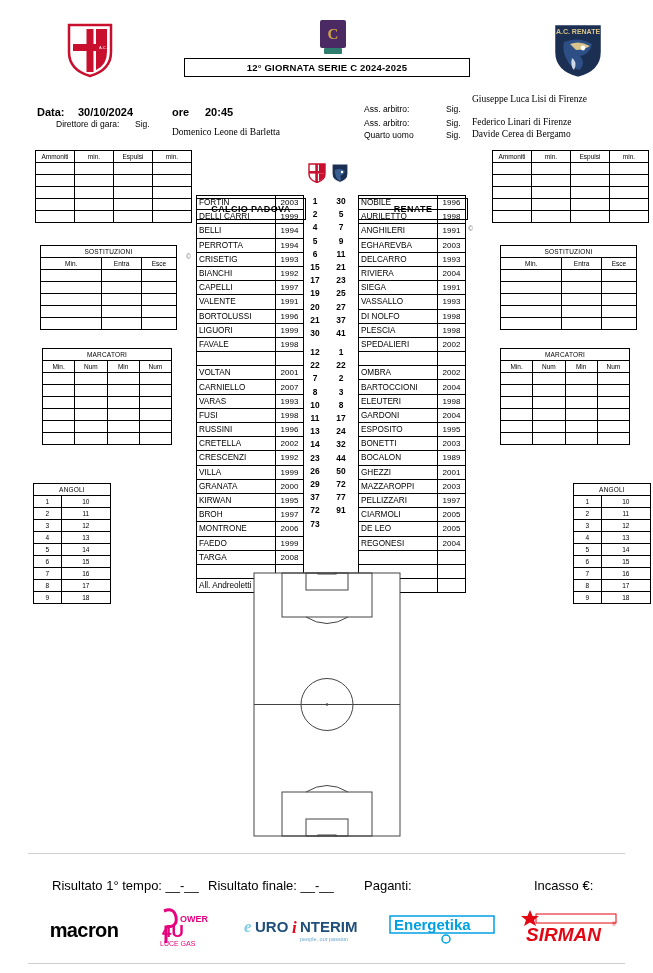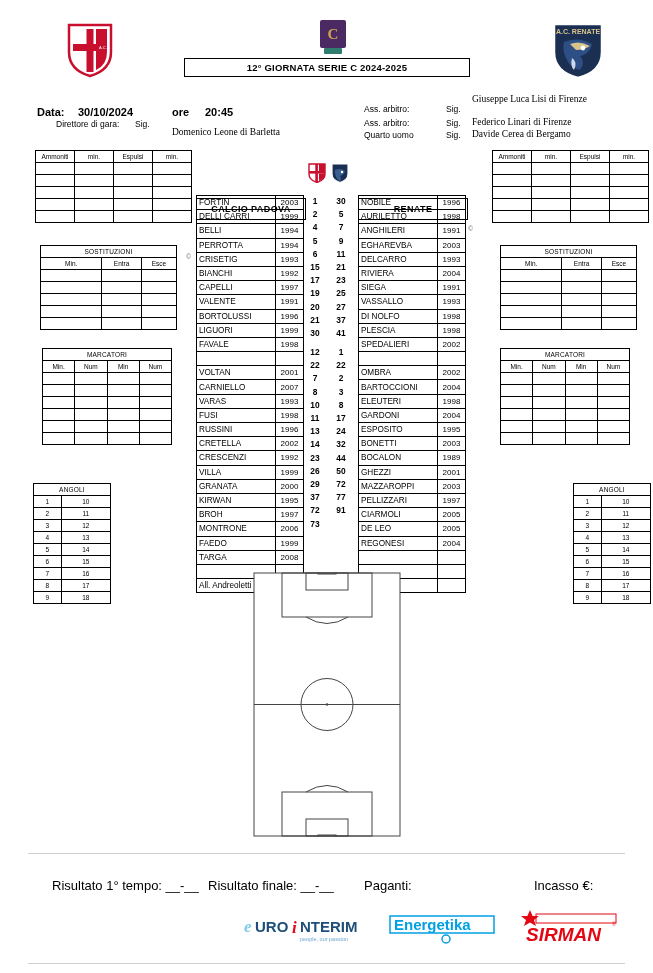--- a/index.html
+++ b/index.html
@@ -816,20 +816,31 @@
       <path d="M53 220 Q74 207 95 220" fill="none" stroke="#444" stroke-width="1"></path>
     </svg>
   </div>
 
   <div class="abs" id="hr-top"></div>
   <div class="abs foot-lbl" style="left:52px;top:878px;">Risultato 1° tempo:  __-__</div>
   <div class="abs foot-lbl" style="left:208px;top:878px;">Risultato finale:  __-__</div>
   <div class="abs foot-lbl" style="left:364px;top:878px;">Paganti:</div>
   <div class="abs foot-lbl" style="left:534px;top:878px;">Incasso €:</div>
 
+  <div class="sponsor" style="left:36px;top:915px;width:96px;height:30px;">
+    <span style="font-size:20px;font-weight:bold;letter-spacing:-.6px;color:#000;">macr<span style="display:inline-block;position:relative;">o</span>n</span>
+  </div>
+  <div class="sponsor" style="left:150px;top:905px;width:78px;height:44px;">
+    <svg width="78" height="44" viewBox="0 0 78 44">
+      <path d="M14 6 Q24 2 26 12 Q28 22 16 22 L16 38" fill="none" stroke="#e6007e" stroke-width="3"></path>
+      <text x="30" y="17" font-size="9" fill="#e6007e" font-weight="bold" font-family="Liberation Sans, sans-serif">OWER</text>
+      <text x="12" y="32" font-size="17" fill="#e6007e" font-weight="bold" font-family="Liberation Sans, sans-serif">4U</text>
+      <text x="10" y="41" font-size="7" fill="#e6007e" font-family="Liberation Sans, sans-serif">LUCE GAS</text>
+    </svg>
+  </div>
   <div class="sponsor" style="left:244px;top:912px;width:128px;height:34px;">
     <svg width="128" height="34" viewBox="0 0 128 34">
       <text x="0" y="20" font-size="17" fill="#7fcbe8" font-weight="bold" font-style="italic" font-family="Liberation Serif, serif">e</text>
       <text x="11" y="20" font-size="15" fill="#1e4e79" font-weight="bold" font-family="Liberation Sans, sans-serif">URO</text>
       <text x="48" y="21" font-size="17" fill="#e30613" font-weight="bold" font-style="italic" font-family="Liberation Serif, serif">i</text>
       <text x="56" y="20" font-size="15" fill="#1e4e79" font-weight="bold" font-family="Liberation Sans, sans-serif">NTERIM</text>
       <text x="56" y="29" font-size="5.5" fill="#6aa7d0" font-family="Liberation Sans, sans-serif">people, our passion</text>
     </svg>
   </div>
   <div class="sponsor" style="left:518px;top:908px;width:102px;height:38px;">

